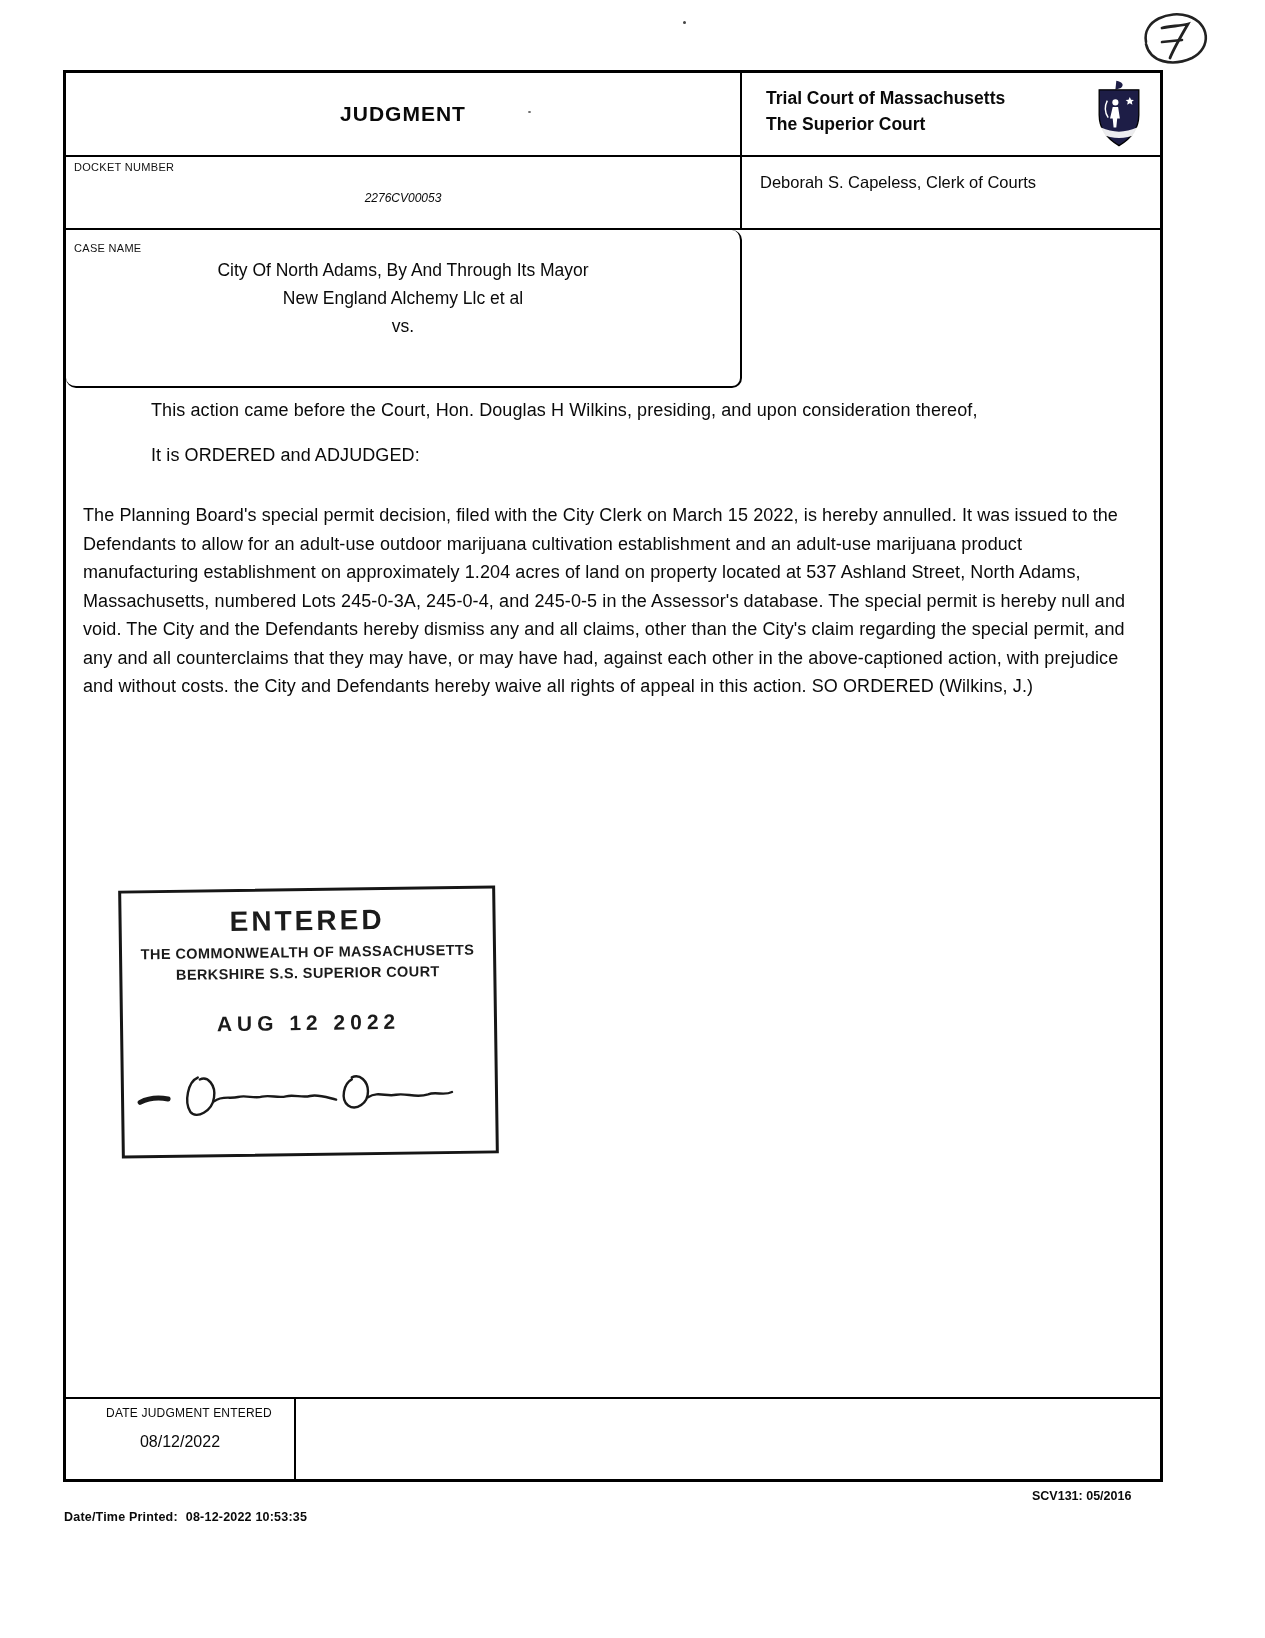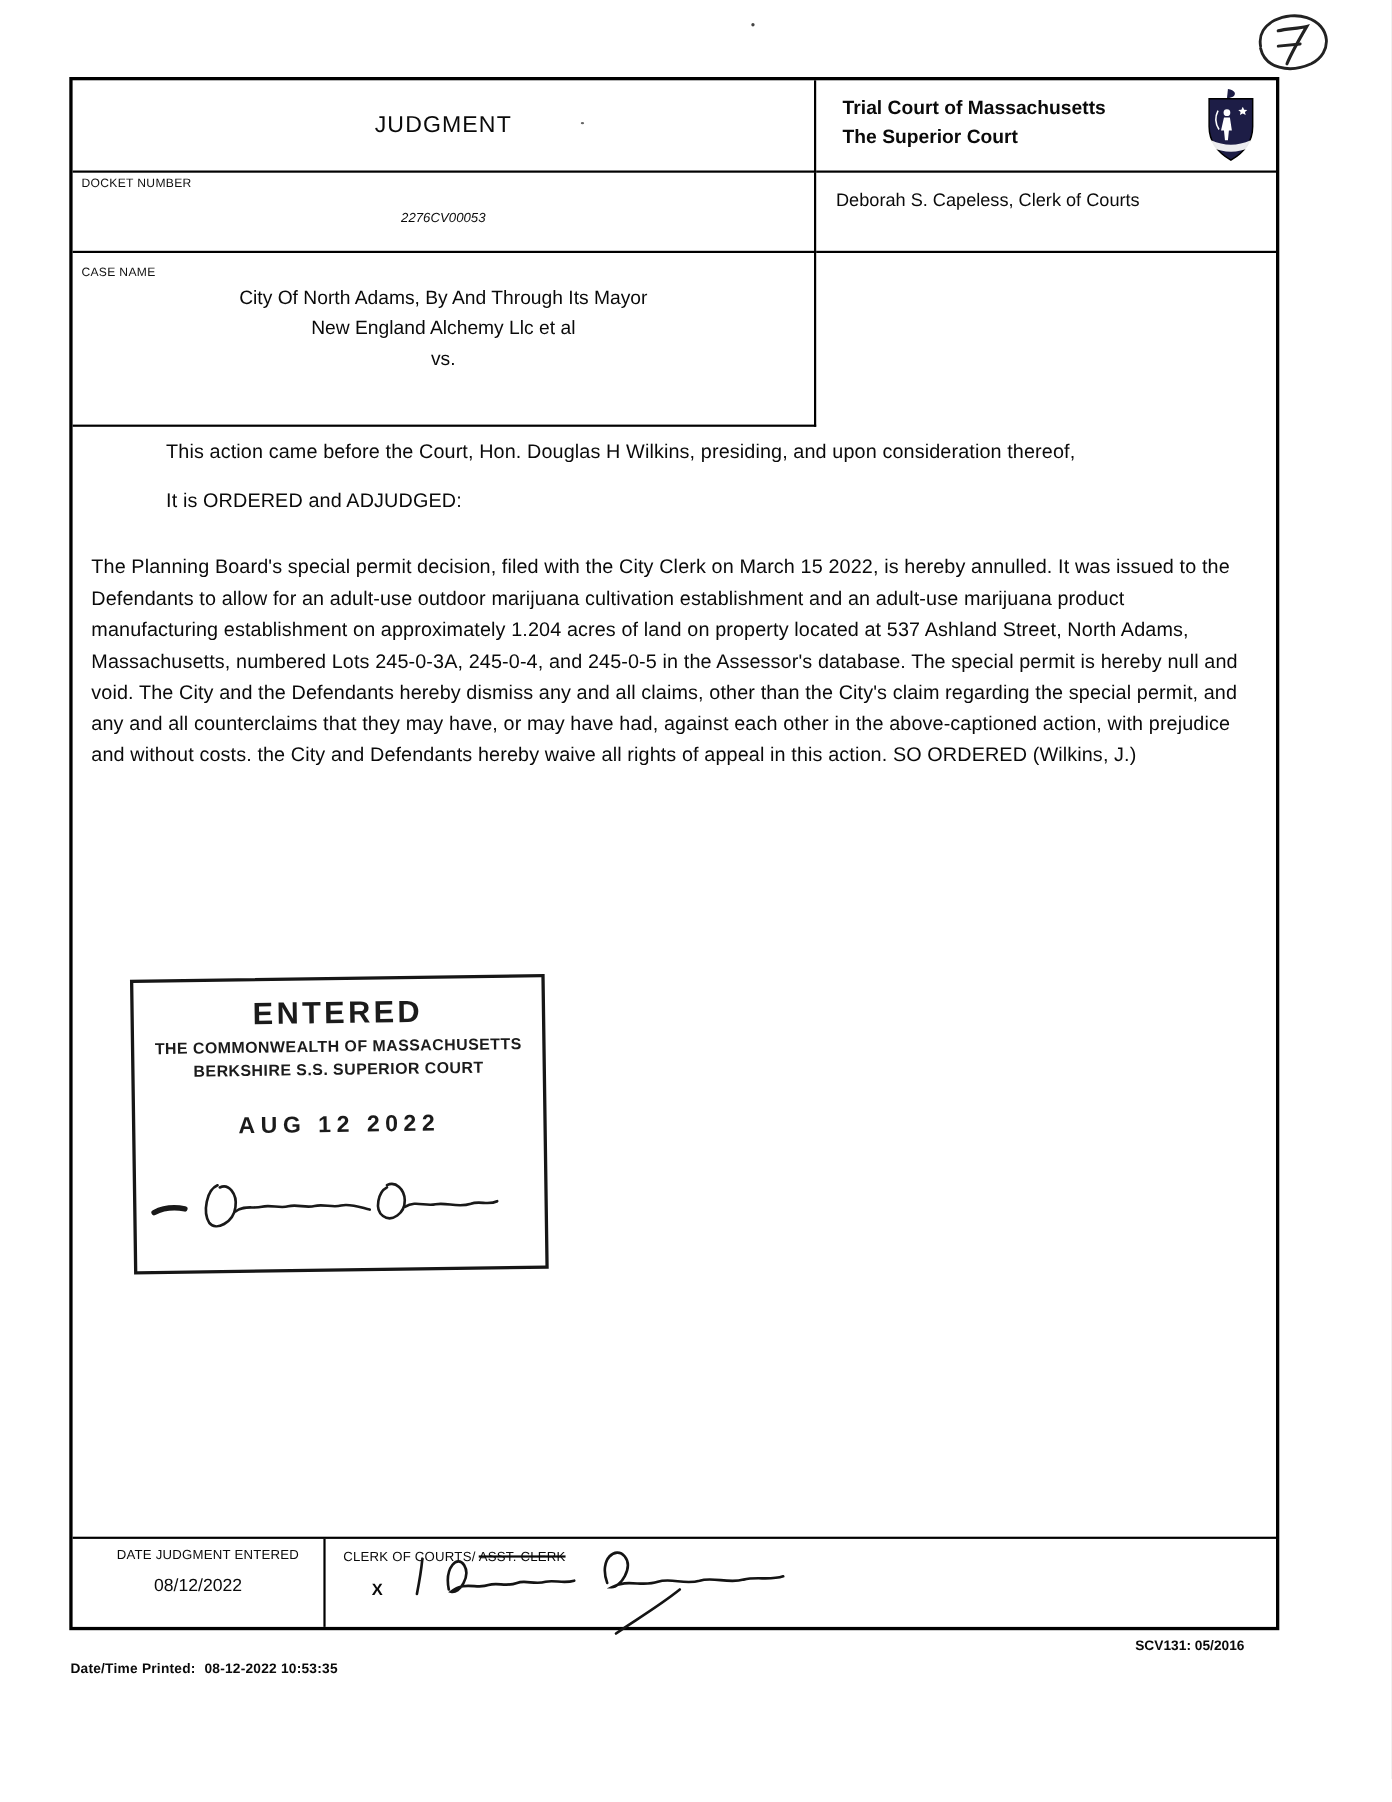--- a/index.html
+++ b/index.html
@@ -27,21 +27,21 @@
     width: 100%; height: 100%;
     grid-template-columns: 676px 1fr;
     grid-template-rows: 84px 73px 158px 1fr 82px;
   }
 
   .c-header-left {
     border-right: 2px solid #000;
     border-bottom: 2px solid #000;
     display: flex; align-items: center; justify-content: center;
   }
-  .judgment-title { font-size: 21px; font-weight: normal; letter-spacing: 1px; }
+  .judgment-title { font-size: 21px; font-weight: bold; letter-spacing: 1px; }
 
   .c-header-right {
     border-bottom: 2px solid #000;
     position: relative;
     padding: 12px 14px 0 24px;
     font-weight: bold; font-size: 17.5px; line-height: 26px;
   }
   .seal { position: absolute; right: 14px; top: 6px; width: 54px; height: 72px; }
 
   .c-docket-left {
@@ -61,21 +61,21 @@
     padding: 16px 0 0 18px;
     font-size: 16.5px;
   }
 
   .c-case-left {
     border-right: 2px solid #000;
     border-bottom: 2px solid #000;
     position: relative;
     text-align: center;
     padding-top: 26px;
-    font-size: 17.5px; line-height: 28px;
+    font-size: 17.5px; line-height: 28px; border-radius: 10px;
   }
   .c-case-right {
     border-bottom: 2px solid #000;
     position: relative;
     padding: 5px 0 0 12px;
   }
   .addr-label { font-size: 10.5px; letter-spacing: .2px; margin-bottom: 3px; }
   .addr-line { font-size: 16.5px; line-height: 27px; }
 
   .c-body {
@@ -195,33 +195,20 @@
       <div class="c-body">
         <p class="intro-par">This action came before the Court, Hon. Douglas H Wilkins, presiding, and upon consideration thereof,</p>
         <p class="order-heading">It is ORDERED and ADJUDGED:</p>
         <p class="judgment-par">The Planning Board's special  permit decision, filed with the City Clerk on March 15 2022, is hereby annulled. It was issued to the Defendants to allow for an adult-use outdoor marijuana cultivation establishment and an adult-use marijuana product manufacturing establishment on approximately 1.204 acres of land on property located at 537 Ashland Street, North Adams, Massachusetts, numbered Lots 245-0-3A, 245-0-4, and 245-0-5 in the Assessor's database. The special permit is hereby null and void. The City and the Defendants hereby dismiss any and all claims, other than the City's claim regarding the special permit, and any and all counterclaims that they may have, or may have had, against each other in the above-captioned action, with prejudice and without costs. the City and Defendants hereby waive all rights of appeal in this action. SO ORDERED (Wilkins, J.)</p>
       </div>
 
       <div class="c-footer">
         <div class="date-cell">
           <div class="date-label">DATE JUDGMENT ENTERED</div>
           <div class="date-value">08/12/2022</div>
-        </div>
-        <div class="clerk-cell">
-          <span>CLERK OF COURTS/</span>
-          <span class="struck">ASST. CLERK</span>
-          <div class="x-mark">X</div>
-          <svg class="footer-sig" viewBox="0 0 345 95">
-            <g fill="none" stroke="#141414" stroke-width="2.4" stroke-linecap="round">
-              <path d="M10 26 C9 36 7 48 5 58"></path>
-              <path d="M34 54 C30 34 42 22 48 32 C54 42 44 58 36 56 C48 46 60 54 70 50 C78 47 86 52 96 48 C104 45 112 50 122 47 C130 45 138 49 148 46"></path>
-              <path d="M178 48 C170 26 186 14 194 24 C202 34 190 52 182 52 C196 44 210 52 224 47 C236 43 248 50 262 46 C274 42 288 49 302 45 C314 42 326 46 338 42"></path>
-              <path d="M244 54 C224 70 200 84 186 94"></path>
-            </g>
-          </svg>
         </div>
       </div>
 
     </div>
   </div>
 
   <div class="stamp">
     <div class="stamp-title">ENTERED</div>
     <div class="stamp-line1">THE COMMONWEALTH OF MASSACHUSETTS</div>
     <div class="stamp-line2">BERKSHIRE S.S. SUPERIOR COURT</div>

